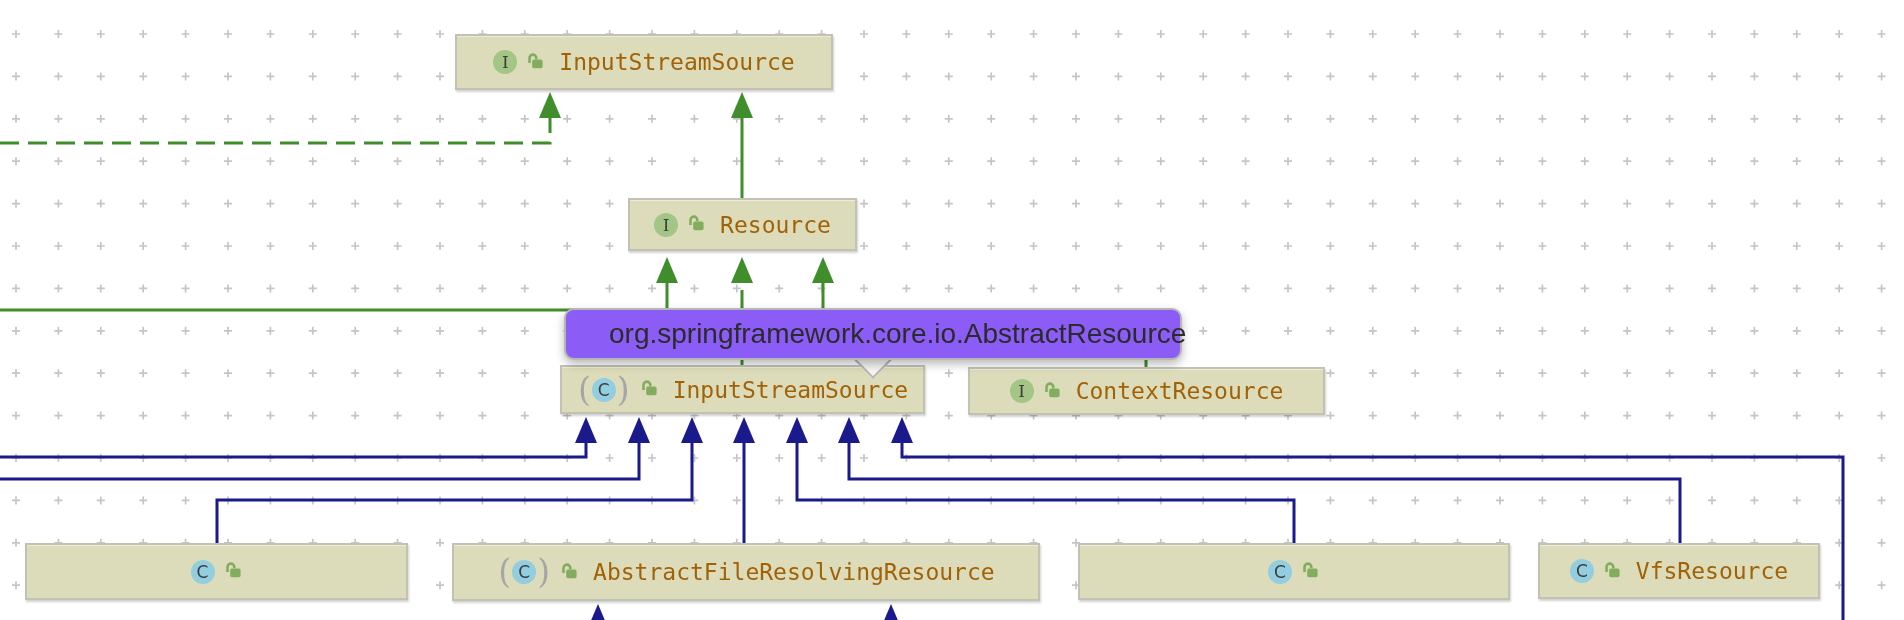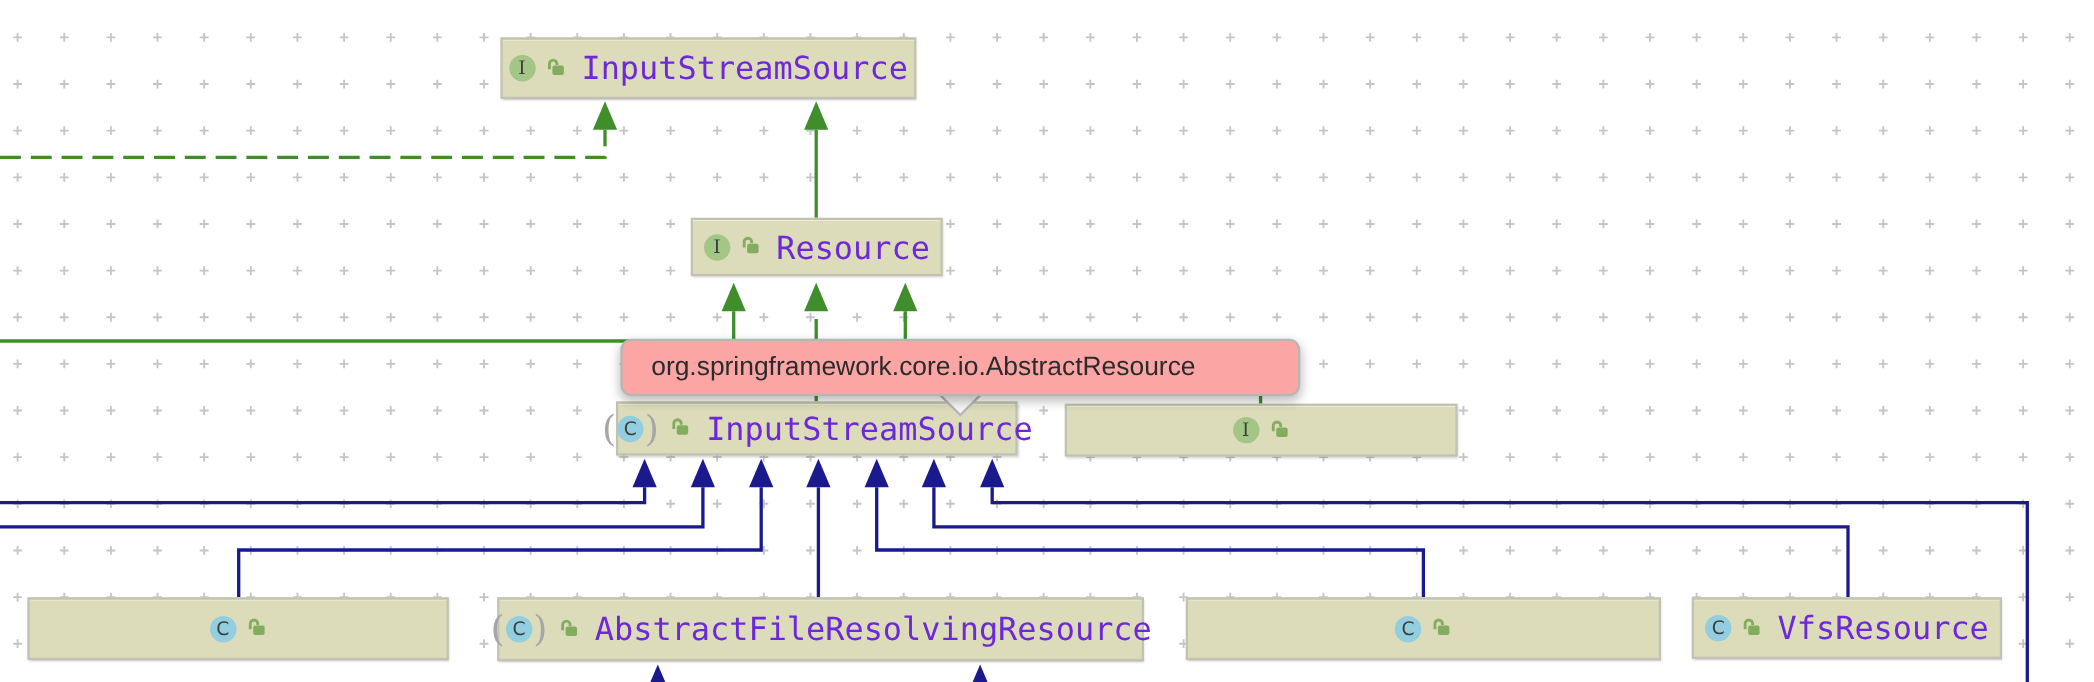--- a/index.html
+++ b/index.html
@@ -6,36 +6,36 @@
   body{width:1904px;height:620px;overflow:hidden;background:#ffffff;}
   #canvas{position:relative;width:1904px;height:620px;font-family:"DejaVu Sans Mono",monospace;}
   #edge-layer{position:absolute;left:0;top:0;z-index:1;}
   #node-layer{position:absolute;left:0;top:0;width:100%;height:100%;z-index:10;}
   .node{
     position:absolute;display:flex;align-items:center;justify-content:center;
     background:#dcdcba;border:2px solid #c2c2b4;box-sizing:border-box;
     box-shadow:1px 2px 2px rgba(0,0,0,0.18), inset 0 1px 0 rgba(255,255,255,0.45);
     white-space:nowrap;cursor:default;
   }
-  .node .label{font-size:29px;color:#6d28d9;margin-left:14px;}
+  .node .label{font-size:23px;color:#a16207;margin-left:14px;}
   .icon-cluster{display:flex;align-items:center;}
   .kind-circle{
     width:24px;height:24px;border-radius:50%;display:flex;align-items:center;justify-content:center;
     font-size:17px;color:#3c3c3c;flex:0 0 auto;
   }
   .kind-circle.interface{background:#a3c585;font-family:"DejaVu Serif",serif;}
   .kind-circle.class{background:#92cde0;font-family:"DejaVu Sans",sans-serif;}
   .paren{font-family:"DejaVu Serif",serif;font-size:33px;color:#a6a6a6;line-height:24px;margin:0 1px;}
   .lock{margin-left:9px;flex:0 0 auto;}
   #tooltip{
     position:absolute;z-index:30;box-sizing:border-box;display:flex;align-items:center;
-    background:#fca5a5;border:2px solid #b6b6b6;border-radius:10px;
+    background:#8b5cf6;border:2px solid #b6b6b6;border-radius:10px;
     box-shadow:0 4px 10px rgba(0,0,0,0.28);
-    font-family:"Liberation Sans","DejaVu Sans",sans-serif;font-size:24px;color:#2b2b2b;
-    padding-left:26px;white-space:nowrap;
+    font-family:"Liberation Sans","DejaVu Sans",sans-serif;font-size:28px;color:#2b2b2b;
+    padding-left:43px;white-space:nowrap;
   }
   #tooltip-tail{
     position:absolute;z-index:29;width:26px;height:26px;background:#f5f5f4;
     border-right:2px solid #b6b6b6;border-bottom:2px solid #b6b6b6;
     transform:rotate(45deg);
   }
 </style>
 </head>
 <body>
 
@@ -103,20 +103,21 @@
         <span class="label">InputStreamSource</span>
       </div>
       <div class="node" style="left: 968px; top: 367px; width: 357px; height: 48px;">
         <span class="icon-cluster">
           <span class="kind-circle interface">I</span>
           <span class="lock"><svg width="19" height="19" viewBox="0 0 19 19">
        <path d="M3.5 12 V7 a3.4 3.4 0 0 1 6.8 0 v1.2" fill="none" stroke="#83ad5e" stroke-width="2.6"></path>
        <rect x="6.2" y="8.6" width="10.4" height="8.6" rx="1.8" fill="#83ad5e"></rect>
      </svg></span>
         </span>
+        <span class="label">ContextResource</span>
       </div>
       <div class="node" style="left: 25px; top: 543px; width: 383px; height: 57px;">
         <span class="icon-cluster">
           <span class="kind-circle class">C</span>
           <span class="lock"><svg width="19" height="19" viewBox="0 0 19 19">
        <path d="M3.5 12 V7 a3.4 3.4 0 0 1 6.8 0 v1.2" fill="none" stroke="#83ad5e" stroke-width="2.6"></path>
        <rect x="6.2" y="8.6" width="10.4" height="8.6" rx="1.8" fill="#83ad5e"></rect>
      </svg></span>
         </span>
       </div>

